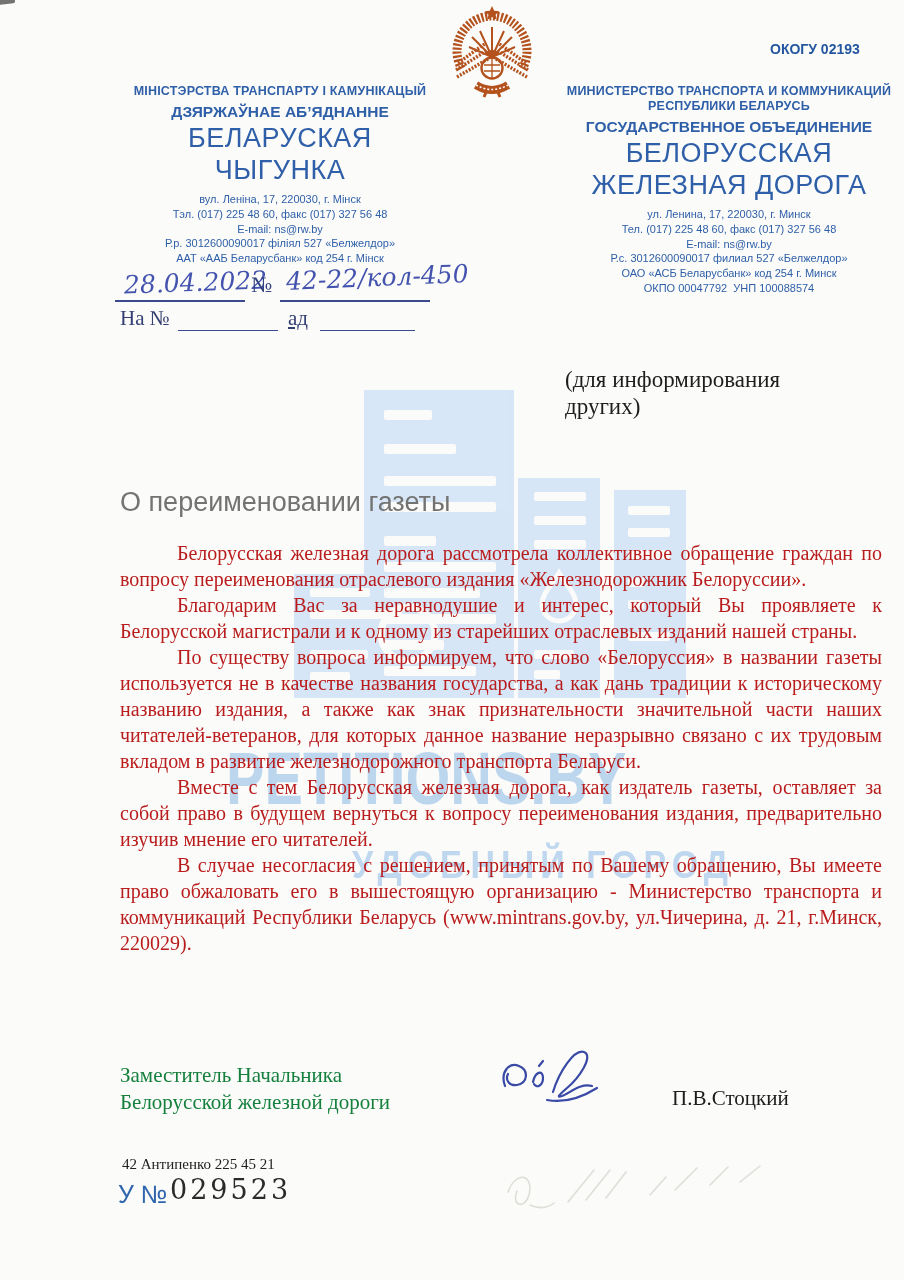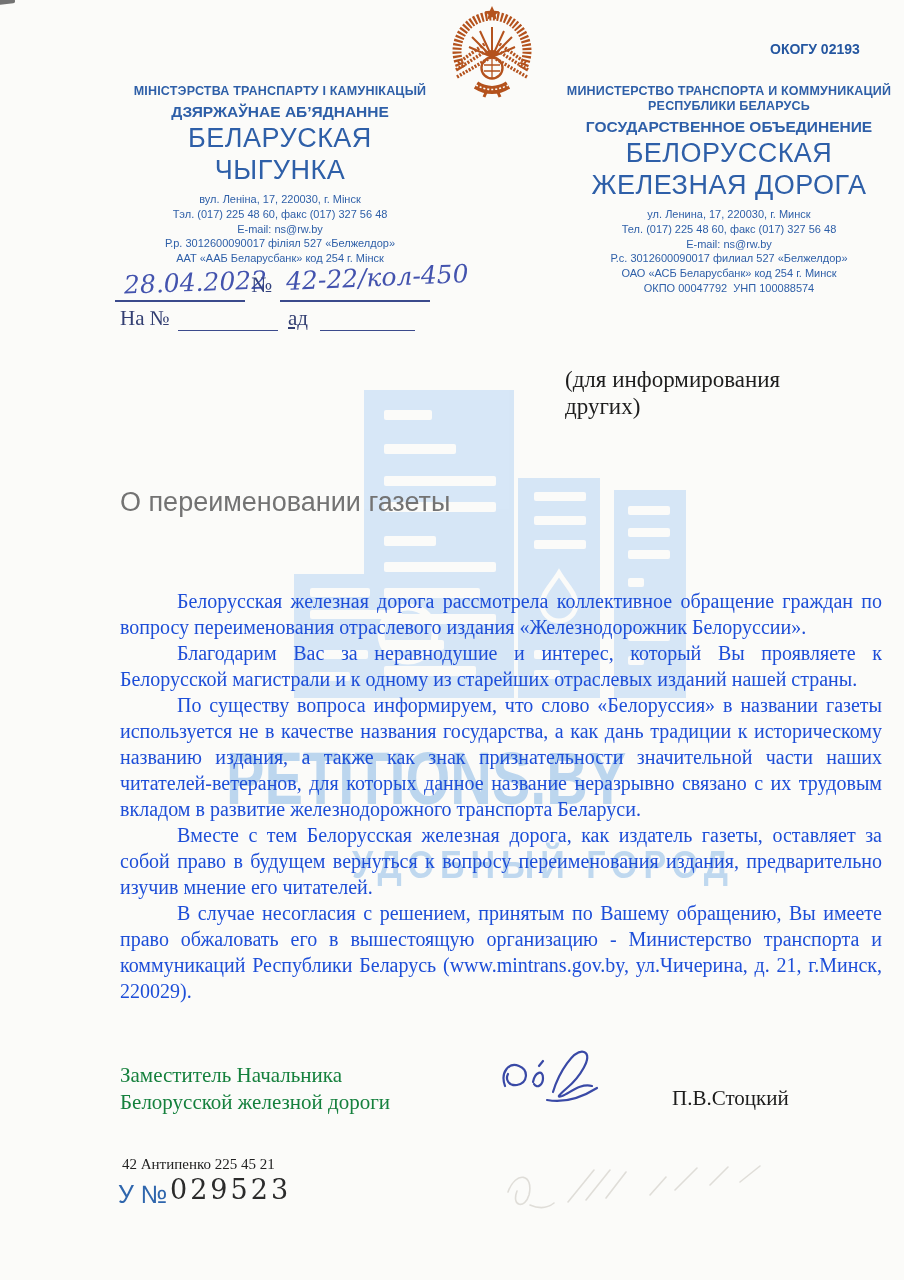--- a/index.html
+++ b/index.html
@@ -28,21 +28,21 @@
   .ul-num{left:280px; top:278px; width:150px; height:22px;}
   .reply-label{position:absolute; font-family:"Liberation Serif",serif; font-size:21px; color:#333f72;}
   .ul-thin{border-bottom:1.5px solid #3b4a8c;}
   
   .note{position:absolute; left:565px; top:366px; font-family:"Liberation Serif",serif;
         font-size:23px; line-height:27px; color:#1d1d1d;}
   .subject{position:absolute; left:120px; top:487px; font-family:Liberation Sans, sans-serif;
         font-size:27px; color:#737373;}
   .body-text{position:absolute; left:120px; top:540px; width:762px;
         font-family:"Liberation Serif",serif; font-size:20px; line-height:26px;
-        color:#1d4ed8; text-align:justify;margin-top:48px;}
+        color:#b91c1c; text-align:justify;}
   .body-text p{margin:0; text-indent:57px;}
   
   .sig-title{position:absolute; left:120px; top:1062px; font-family:"Liberation Serif",serif;
         font-size:21px; line-height:27px; color:#15803d;}
   .sig-name{position:absolute; left:672px; top:1086px; font-family:"Liberation Serif",serif;
         font-size:21px; color:#1c1c1c;}
   .sig-svg{position:absolute; left:495px; top:1042px;}
   
   .executor{position:absolute; left:122px; top:1156px; font-family:"Liberation Serif",serif;
         font-size:15px; color:#222;}

